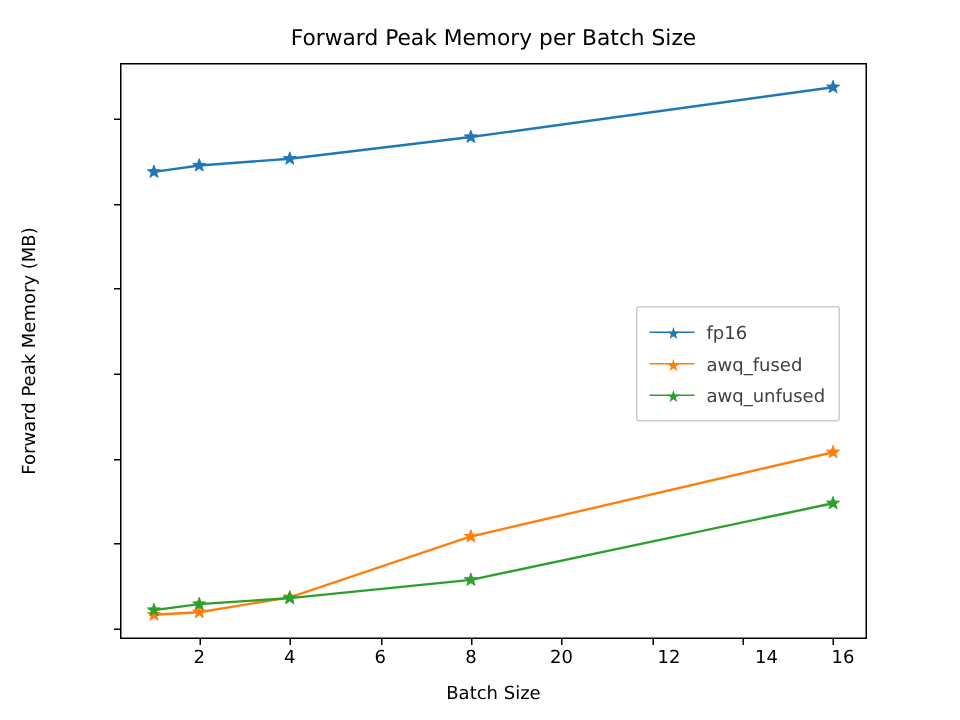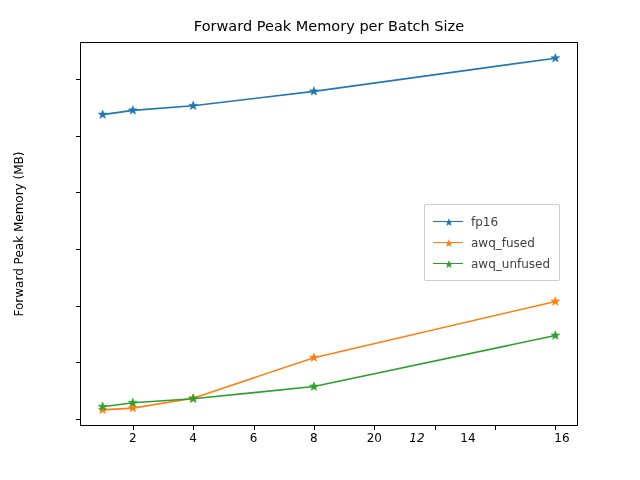--- a/index.html
+++ b/index.html
@@ -82,20 +82,21 @@
 </head>
 <body>
 
 <div id="figure">
 
   <div id="chart-title">Forward Peak Memory per Batch Size</div>
 
   <div id="plot-area"></div>
 
   <div id="ylabel">Forward Peak Memory (MB)</div>
+  <div id="xlabel">Batch Size</div>
 
   <div id="yticks-container">
       <div class="ytick-mark" style="top: 419.194px;"></div>
       <div class="ytick-mark" style="top: 362.473px;"></div>
       <div class="ytick-mark" style="top: 305.752px;"></div>
       <div class="ytick-mark" style="top: 249.031px;"></div>
       <div class="ytick-mark" style="top: 192.31px;"></div>
       <div class="ytick-mark" style="top: 135.589px;"></div>
       <div class="ytick-mark" style="top: 78.8685px;"></div>
     </div>
@@ -103,23 +104,23 @@
       <div class="xtick-label" style="left: 132.818px;">2</div>
       <div class="xtick-mark" style="left: 132.818px;"></div>
       <div class="xtick-label" style="left: 193.182px;">4</div>
       <div class="xtick-mark" style="left: 193.182px;"></div>
       <div class="xtick-label" style="left: 253.545px;">6</div>
       <div class="xtick-mark" style="left: 253.545px;"></div>
       <div class="xtick-label" style="left: 313.909px;">8</div>
       <div class="xtick-mark" style="left: 313.909px;"></div>
       <div class="xtick-label" style="left: 374.273px;">20</div>
       <div class="xtick-mark" style="left: 374.273px;"></div>
-      <div class="xtick-label" style="left: 417px; font-style: italic;">12</div>
+      <div class="xtick-label" style="left: 446px;">12</div>
       <div class="xtick-mark" style="left: 434.636px;"></div>
-      <div class="xtick-label" style="left: 468px;">14</div>
+      <div class="xtick-label" style="left: 511px;">14</div>
       <div class="xtick-mark" style="left: 495px;"></div>
       <div class="xtick-label" style="left: 562px;">16</div>
       <div class="xtick-mark" style="left: 555.364px;"></div>
     </div>
 
   <svg id="data-svg" viewBox="0 0 640 480">
       <g>
         <polyline points="102.64,114.60 132.82,110.35 193.18,105.81 313.91,91.35 555.36,58.17" fill="none" stroke="#1f77b4" stroke-width="1.6"></polyline>
         <path d="M102.64,110.00 L103.75,113.07 L107.01,113.18 L104.44,115.19 L105.34,118.32 L102.64,116.50 L99.93,118.32 L100.83,115.19 L98.26,113.18 L101.52,113.07 Z" fill="#1f77b4" stroke="#1f77b4" stroke-width="0.6"></path>
         <path d="M132.82,105.75 L133.93,108.81 L137.19,108.93 L134.63,110.94 L135.52,114.07 L132.82,112.25 L130.11,114.07 L131.01,110.94 L128.44,108.93 L131.70,108.81 Z" fill="#1f77b4" stroke="#1f77b4" stroke-width="0.6"></path>

